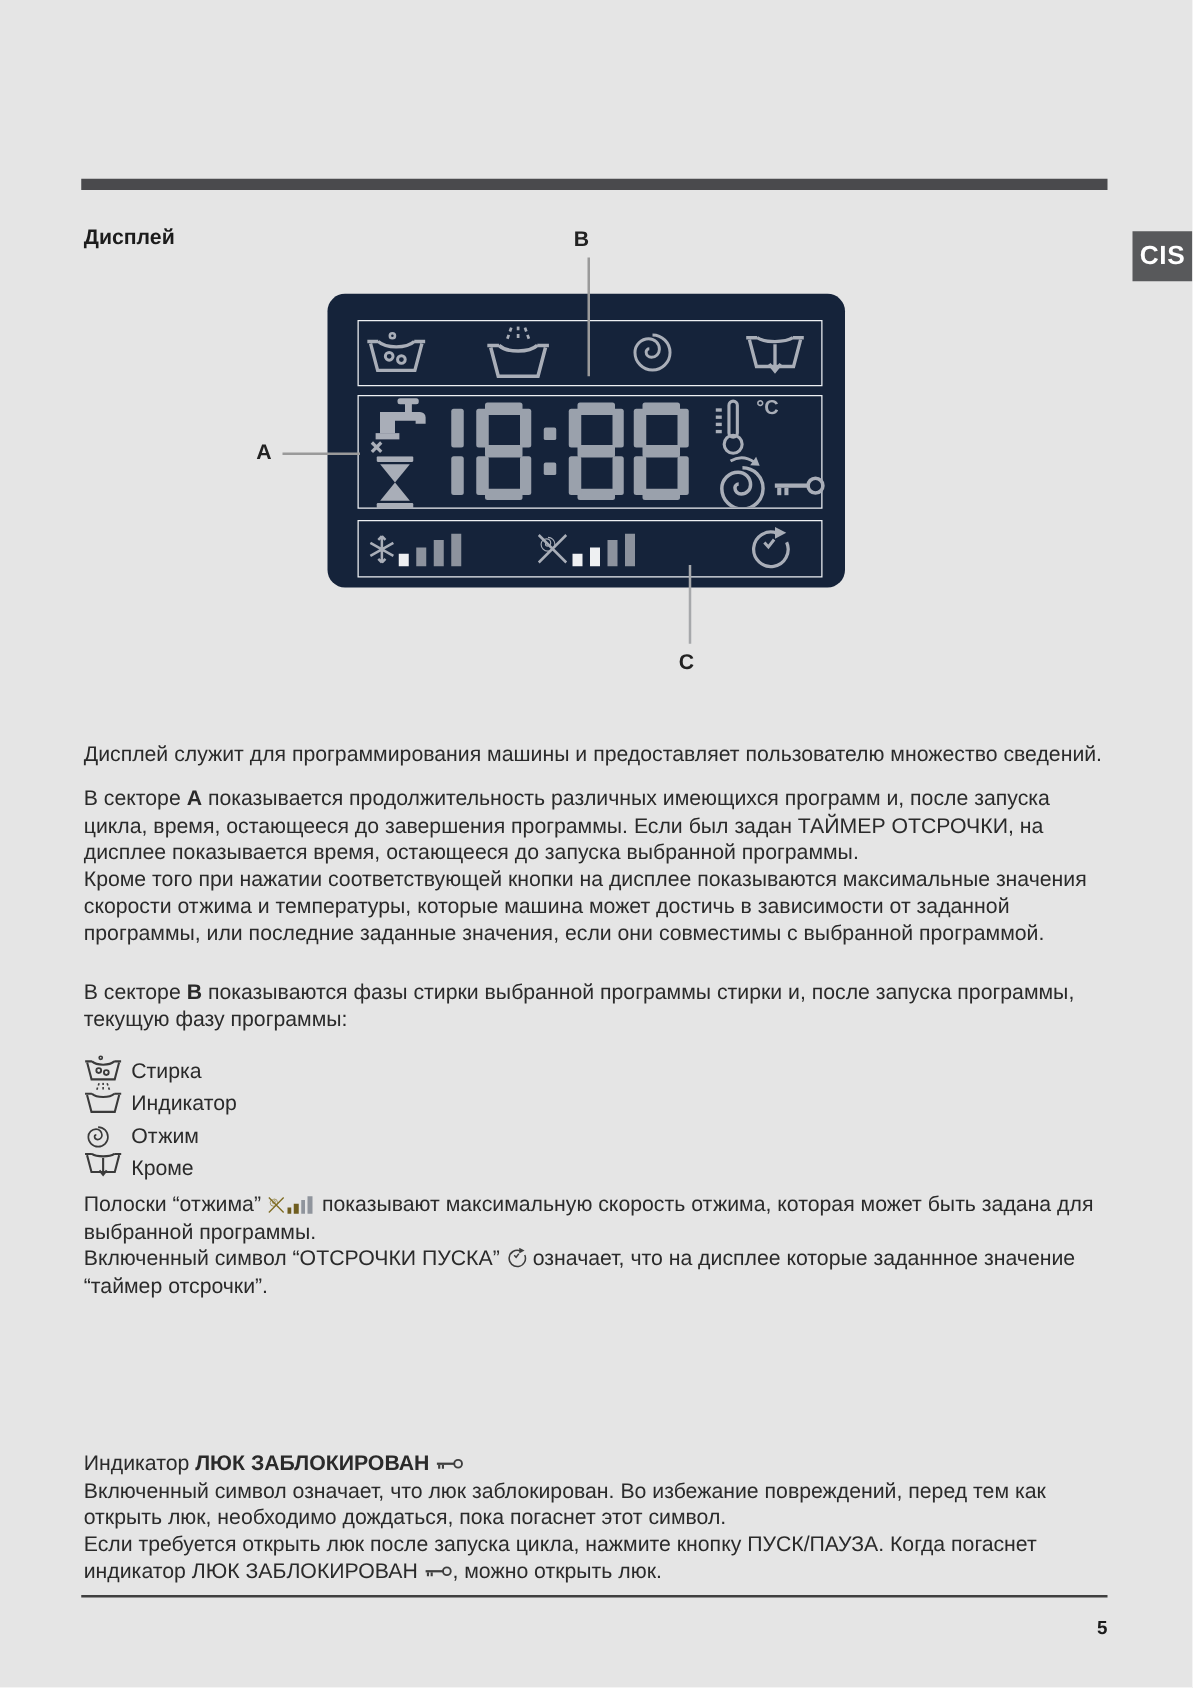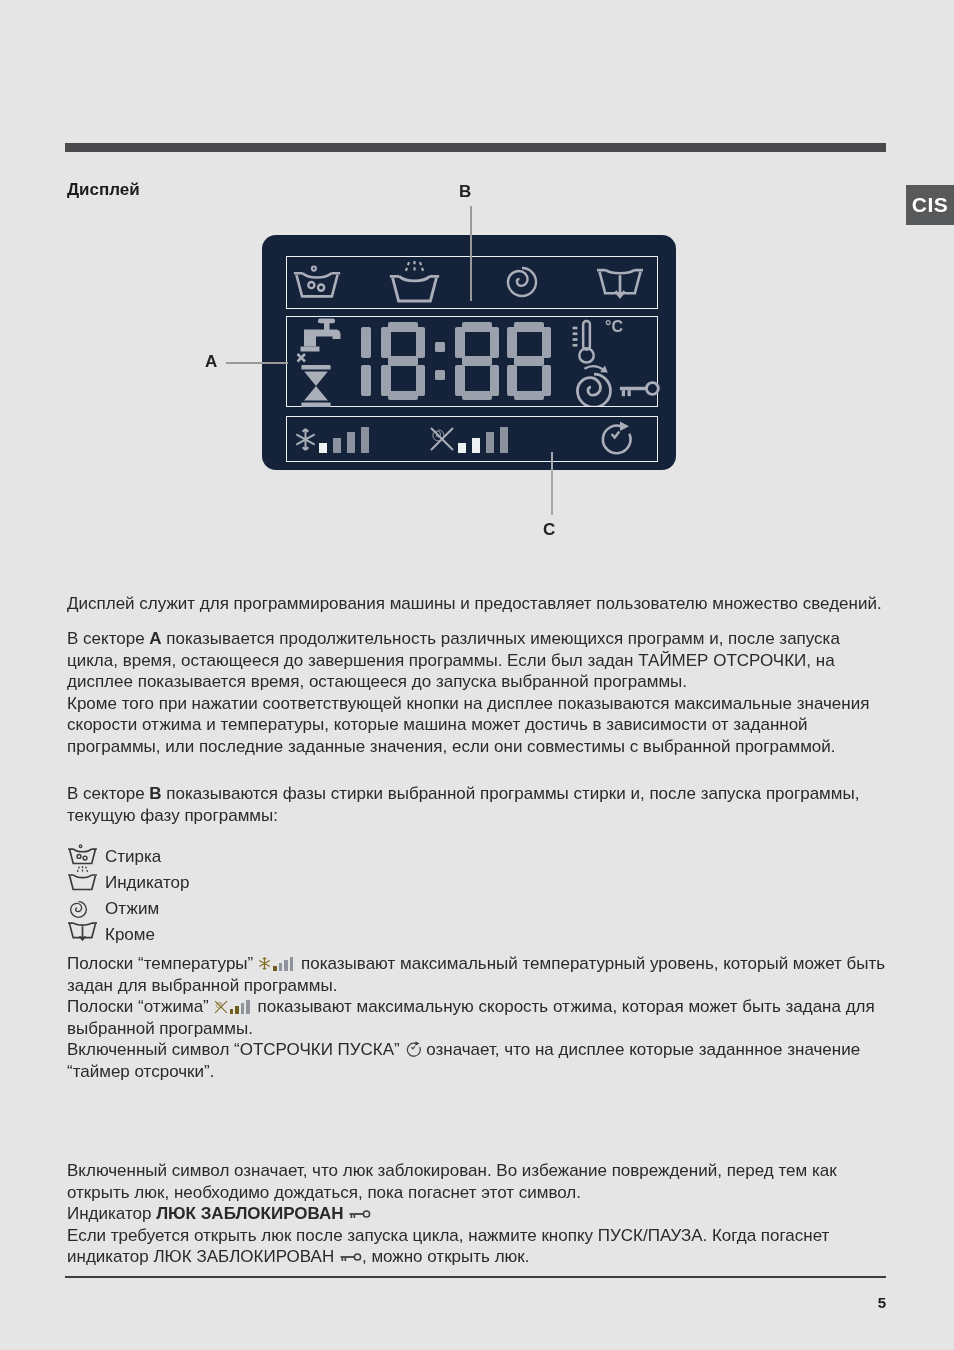--- a/index.html
+++ b/index.html
@@ -304,57 +304,47 @@
           <svg width="31" height="27" viewBox="0 0 48 42">
             <use href="#sym-drain"></use>
           </svg>
         </span>
       <span>Кроме</span>
     </div>
   </div>
 
   <div class="tb" style="top:953px">
     <div>
-      <span>Полоски “температуры” </span><svg class="inlsvg olive" width="13" height="13" viewBox="0 0 24 24">
-          <use href="#sym-snow"></use>
-        </svg><span class="bars bars-inline">
-          <div class="bar on"></div>
-          <div class="bar off"></div>
-          <div class="bar off"></div>
-          <div class="bar off"></div>
-        </span><span> показывают максимальный температурный уровень, который может быть задан для выбранной программы.</span>
-    </div>
-    <div>
       <span>Полоски “отжима” </span><svg class="inlsvg olive" width="14" height="14" viewBox="0 0 26 26">
           <use href="#sym-crossed"></use>
         </svg><span class="bars bars-inline">
           <div class="bar on"></div>
           <div class="bar on"></div>
           <div class="bar off"></div>
           <div class="bar off"></div>
         </span><span> показывают максимальную скорость отжима, которая может быть задана для выбранной программы.</span>
     </div>
     <div>
       <span>Включенный символ “ОТСРОЧКИ ПУСКА” </span><svg class="inlsvg dark" width="17" height="17" viewBox="0 0 36 36">
           <use href="#sym-timer"></use>
         </svg><span> означает, что на дисплее которые заданнное значение “таймер отсрочки”.</span>
     </div>
   </div>
 
   <div class="tb" style="top:1160px">
     <div>
-      <span>Включенный символ означает, что люк заблокирован. Во избежание повреждений, перед тем как открыть люк, необходимо дождаться, пока погаснет этот символ.</span>
-    </div>
-    <div>
       <span>Индикатор </span><b>ЛЮК ЗАБЛОКИРОВАН</b>
       <svg class="inlsvg dark" width="23" height="12" viewBox="0 0 46 24">
           <use href="#sym-key"></use>
         </svg>
     </div>
     <div>
+      <span>Включенный символ означает, что люк заблокирован. Во избежание повреждений, перед тем как открыть люк, необходимо дождаться, пока погаснет этот символ.</span>
+    </div>
+    <div>
       <span>Если требуется открыть люк после запуска цикла, нажмите кнопку ПУСК/ПАУЗА. Когда погаснет индикатор ЛЮК ЗАБЛОКИРОВАН </span><svg class="inlsvg dark" width="23" height="12" viewBox="0 0 46 24">
           <use href="#sym-key"></use>
         </svg><span>, можно открыть люк.</span>
     </div>
   </div>
 
   <div class="rule"></div>
   <div class="pagenum">5</div>
 
 </div>

